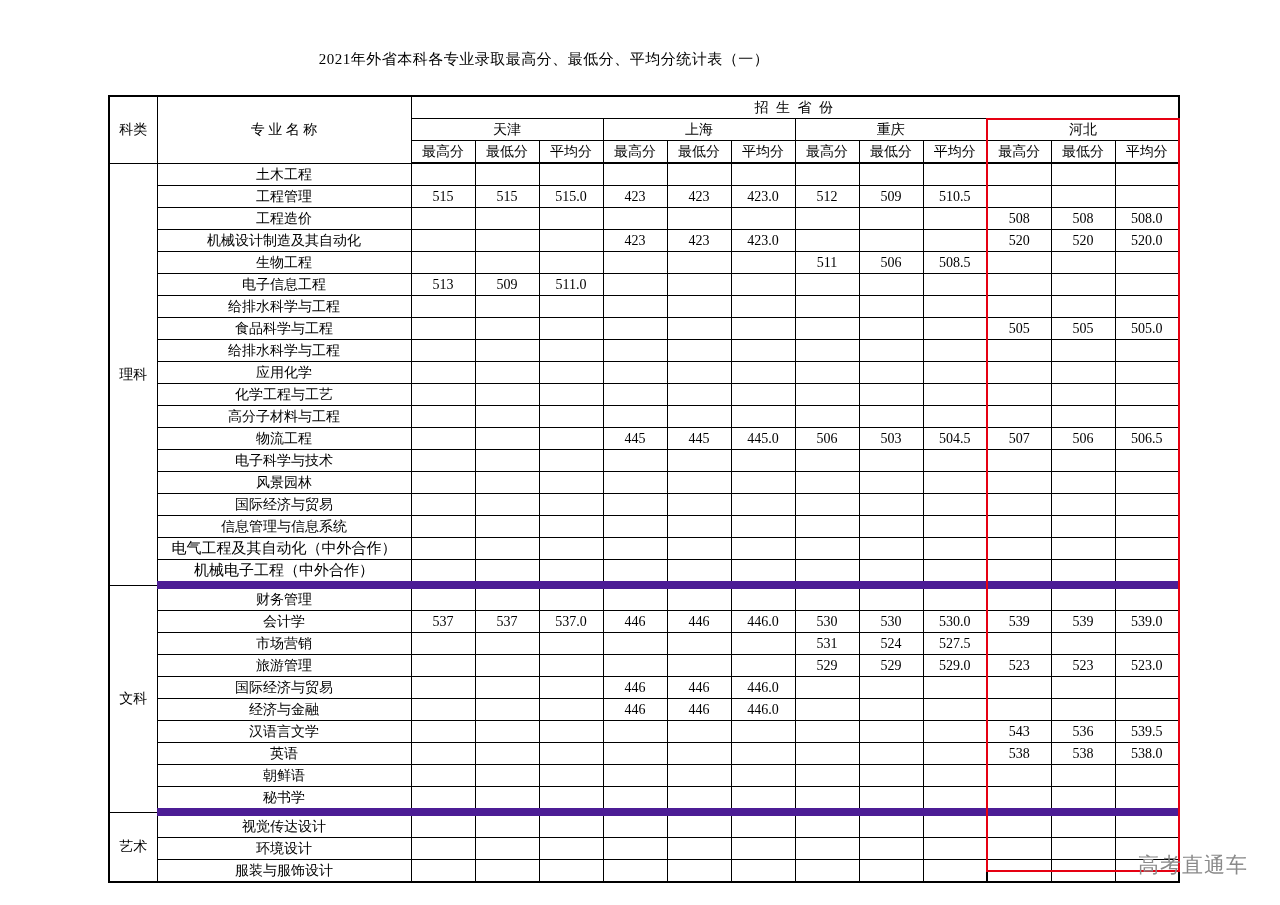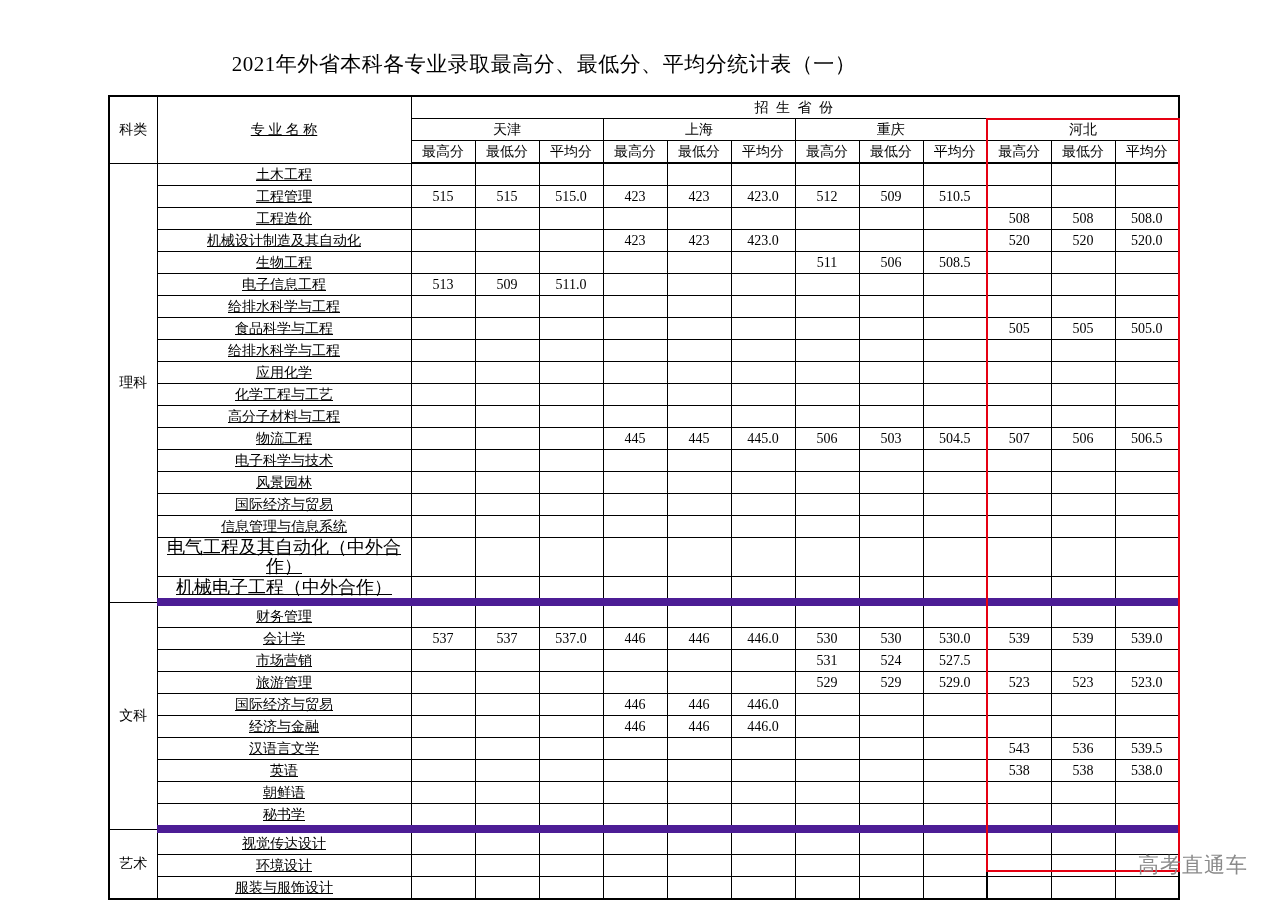--- a/index.html
+++ b/index.html
@@ -15,21 +15,21 @@
     position: relative;
     overflow: hidden;
   }
 
   .page-title {
     position: absolute;
     top: 50px;
     left: 0;
     width: 1088px;
     text-align: center;
-    font-size: 21px;
+    font-size: 15px;
     font-family: "Liberation Serif", "DejaVu Serif", serif;
     letter-spacing: 0.5px;
   }
 
   .table-wrap {
     position: absolute;
     left: 108px;
     top: 95px;
     width: 1064px;
   }
@@ -65,24 +65,23 @@
     font-size: 15px;
   }
   .hdr-sub {
     font-size: 13.5px;
   }
   .kelei-cell {
     font-size: 15px;
   }
   .major-cell {
     font-size: 14.5px;
-    text-decoration: underline;
   }
   .major-cell.small {
-    font-size: 18px;
+    font-size: 15px;
   }
   .num-cell {
     font-size: 14px;
     font-family: "Liberation Serif", "DejaVu Serif", serif;
   }
 
   
   table.score {
     border: 2px solid #000000;
   }

